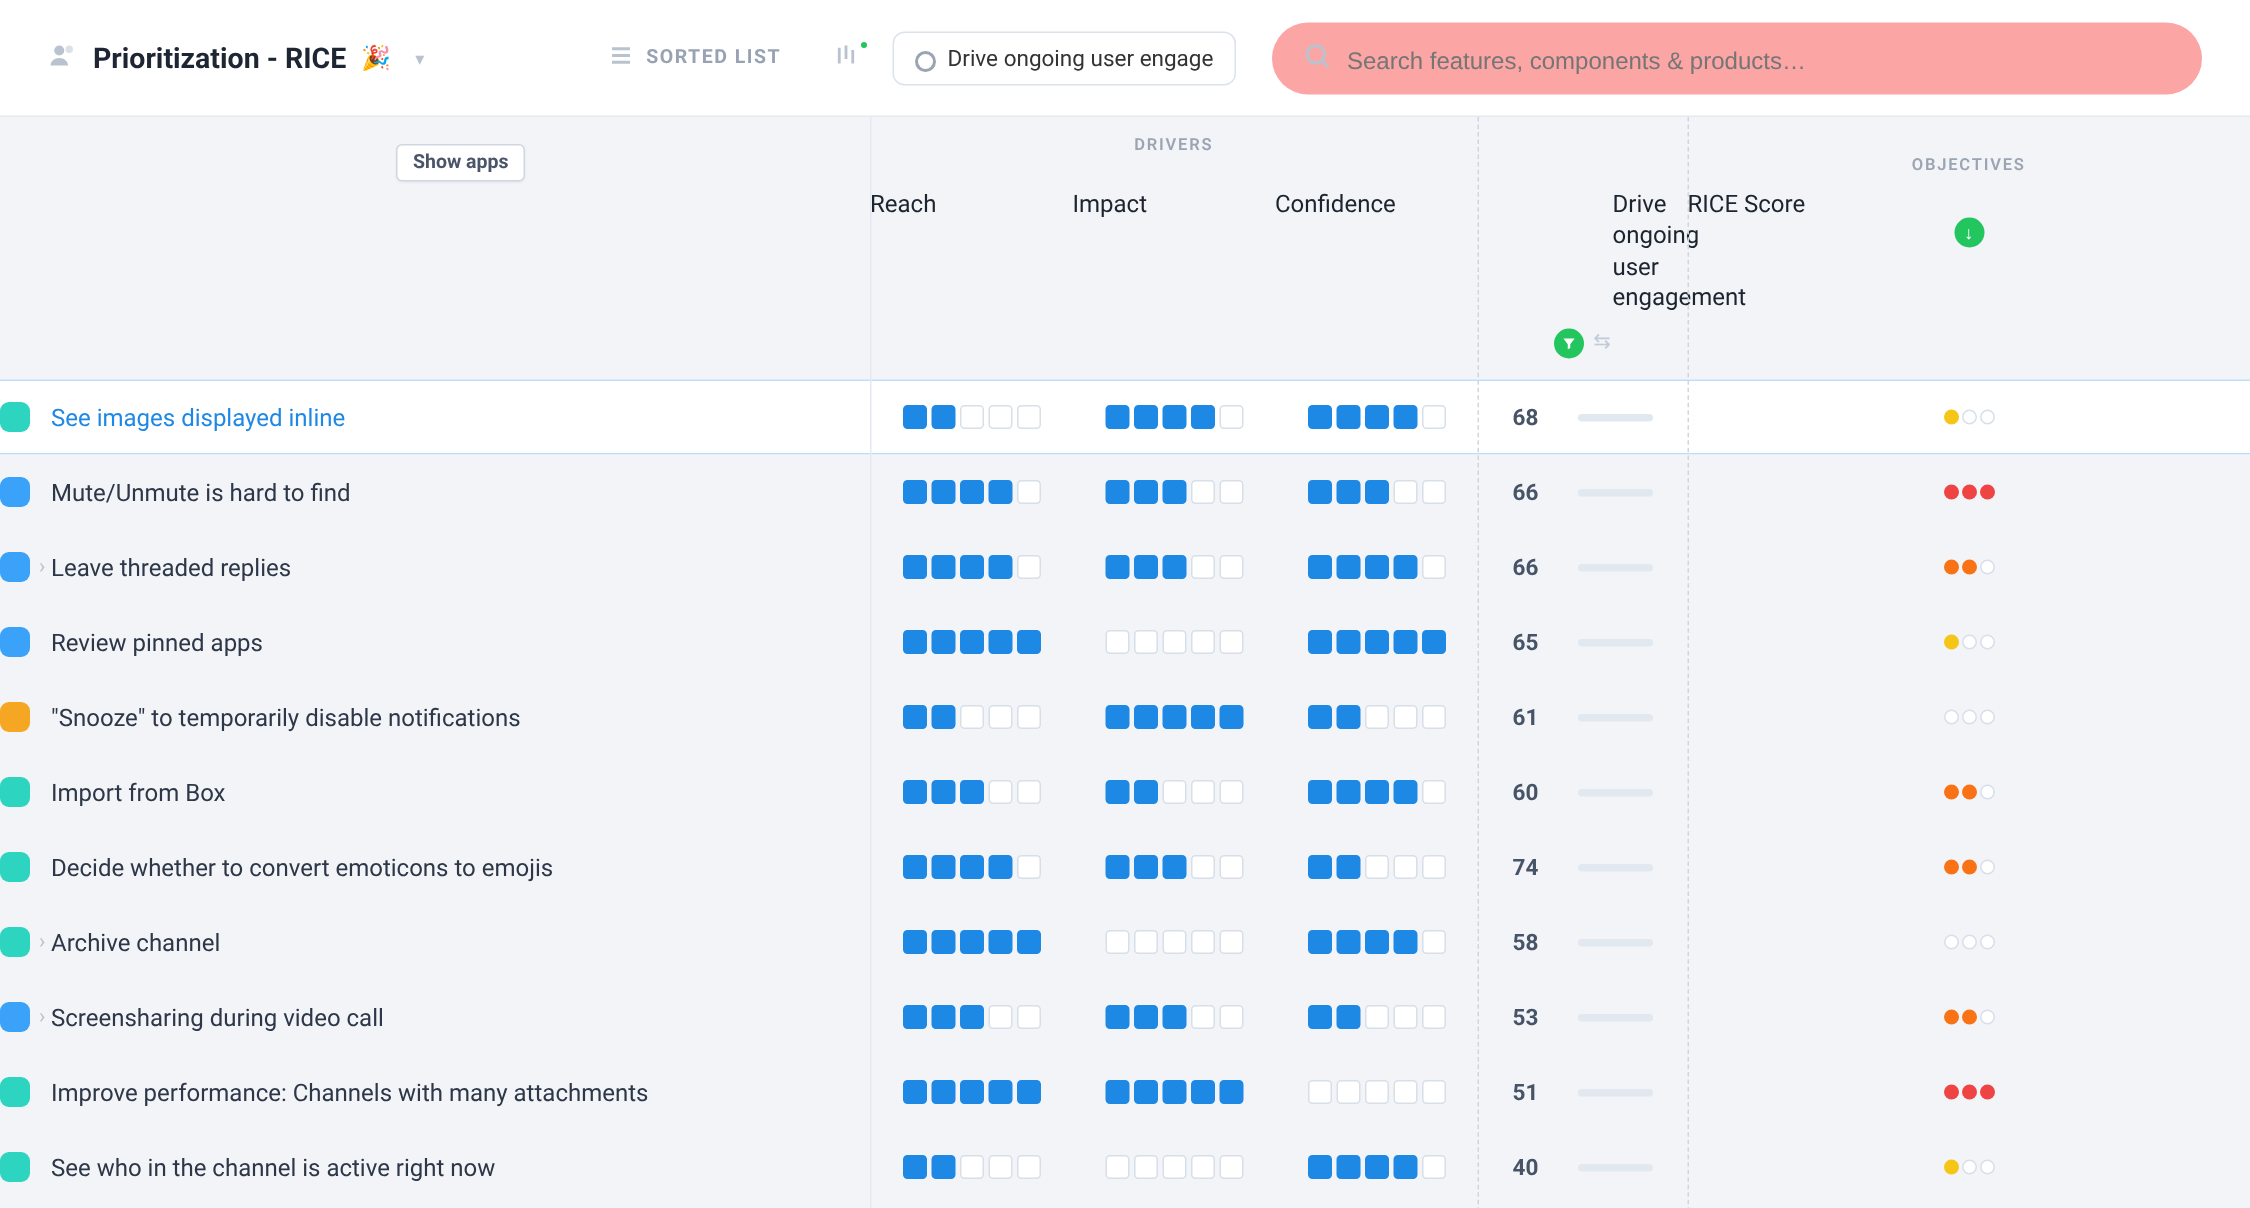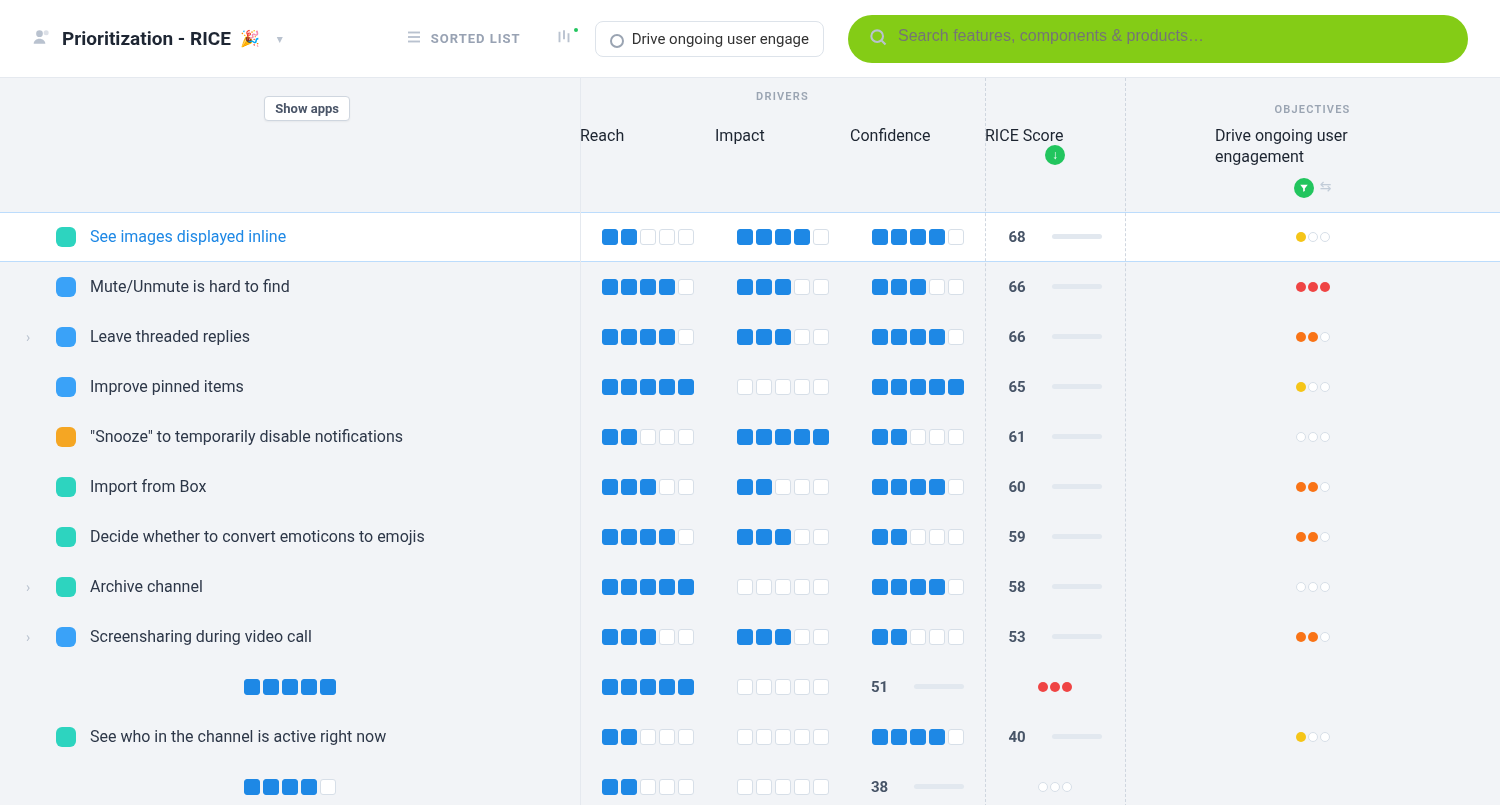--- a/index.html
+++ b/index.html
@@ -8,21 +8,21 @@
   .page-title-wrap { display: flex; align-items: center; gap: 10px; }
   .icon-muted { color: #b9c2cf; }
   .page-title { font-size: 19px; font-weight: 700; color: #1e2633; }
   .caret-down { color: #b9c2cf; font-size: 12px; margin-left: 6px; }
   .spacer { flex: 0 0 90px; }
   .sorted-list { display: flex; align-items: center; gap: 8px; color: #98a2b3; font-weight: 700; letter-spacing: 1px; font-size: 13px; }
   .filter-icon-wrap { position: relative; display: inline-flex; align-items: center; padding: 0 6px; margin-left: 12px; }
   .filter-dot { position: absolute; top: -2px; right: -1px; width: 8px; height: 8px; border-radius: 50%; background: #22c55e; border: 2px solid #fff; }
   .objective-pill { display: flex; align-items: flex-end; gap: 8px; border: 1px solid #dde3ea; border-radius: 8px; padding: 8px 14px; font-size: 15px; color: #333; max-width: 240px; overflow: hidden; white-space: nowrap; }
   .objective-pill .radio { width: 14px; height: 14px; border: 2px solid #9aa4b2; border-radius: 50%; display: inline-block; }
-  .search { flex: 1; display: flex; align-items: flex-start; gap: 10px; background: #84cc16; border-radius: 24px; padding: 12px 20px; color: #9aa4b2; margin-left: auto; max-width: 620px; }
+  .search { flex: 1; display: flex; align-items: flex-end; gap: 10px; background: #fca5a5; border-radius: 24px; padding: 12px 20px; color: #9aa4b2; margin-left: auto; max-width: 620px; }
   .search input { border: none; background: transparent; outline: none; font-size: 16px; width: 100%; color: #555; }
   .thead { display: grid; grid-template-columns: 580px 135px 135px 135px 140px 375px; align-items: end; padding: 12px 0 10px 0; background: #f2f4f7; }
   .thead .group-label { font-size: 11px; letter-spacing: 1.2px; color: #9aa4b2; font-weight: 600; text-align: center; }
   .thead .first { position: relative; }
   .drivers-group { grid-column: 2 / span 3; text-align: center; }
   .objectives-group { grid-column: 6; text-align: center; }
   .thead-row2 { display: grid; grid-template-columns: 580px 135px 135px 135px 140px 375px; background: #f2f4f7; padding-bottom: 14px; align-items: start; }
   .col-icons { display: flex; justify-content: center; gap: 6px; }
   .pill-badge { width: 20px; height: 20px; border-radius: 50%; background: #22c55e; color: #fff; display: inline-flex; align-items: center; justify-content: center; font-size: 12px; }
   .double-arrow { color: #c2ccd8; font-size: 14px; }
@@ -30,21 +30,21 @@
   .show-apps-tag { position: absolute; right: 230px; bottom: -18px; background: #fff; border: 1px solid #cfd6df; border-radius: 4px; padding: 4px 10px; font-size: 13px; color: #4a5568; box-shadow: 0 1px 2px rgba(0,0,0,0.05); z-index: 5; font-weight: bold; }
 
   .vline { position: absolute; top: 0; bottom: 0; width: 1px; background: #e5e9ef; }
   .vline.a { left: 580px; }
   .vline.b { left: 985px; border-left: 1px dashed #cfd6df; background: transparent; }
   .vline.c { left: 1125px; border-left: 1px dashed #cfd6df; background: transparent; }
   .table-wrap { position: relative; }
 
   .row { display: grid; grid-template-columns: 580px 135px 135px 135px 140px 375px; align-items: center; height: 50px; background: #f2f4f7; }
   .row.selected { background: #fff; border-top: 1px solid #bcdcfc; border-bottom: 1px solid #bcdcfc; }
-  .name-cell { display: flex; align-items: center; gap: 14px; padding-left: 56px; font-size: 16px; color: #2d3748; position: relative; }
+  .name-cell { display: flex; align-items: center; gap: 14px; font-size: 16px; color: #2d3748; position: relative; }
   .expander { position: absolute; left: 26px; color: #b9c2cf; font-size: 14px; }
   .swatch { width: 20px; height: 20px; border-radius: 6px; background: #2dd4bf; flex-shrink: 0; }
   .name-text.selected { color: #1e88e5; }
 
   .blocks { display: flex; gap: 3px; justify-content: center; }
   .blk { width: 16px; height: 16px; border-radius: 3px; border: 1px solid #d7dfe8; background: #fff; }
   .blk.fill { background: #1e88e5; border-color: #1e88e5; }
 
   .score-cell { display: flex; align-items: center; justify-content: center; gap: 26px; font-weight: 700; color: #475467; font-size: 15px; }
   .bar { width: 50px; height: 5px; background: #e2e8ef; border-radius: 4px; overflow: hidden; }
@@ -128,36 +128,36 @@
     <div></div>
     <div class="group-label objectives-group">OBJECTIVES</div>
   </div>
 
   <div class="thead-row2">
     <div></div>
     <div class="col-label">Reach</div>
     <div class="col-label">Impact</div>
     <div class="col-label">Confidence</div>
     <div>
-      <div class="col-label">RICE Score</div>
-      <div class="col-icons">
-        <span class="pill-badge">↓</span>
-      </div>
-    </div>
-    <div>
       <div class="col-label" style="padding:0 90px 10px 90px; line-height:1.3;">Drive ongoing user engagement</div>
       <div class="col-icons">
         <span class="pill-badge">
           <svg width="10" height="10" viewBox="0 0 24 24" fill="currentColor">
               <path d="M3 4h18l-7 9v6l-4 2v-8z"></path>
             </svg>
         </span>
         <span class="double-arrow">⇆</span>
       </div>
     </div>
+    <div>
+      <div class="col-label">RICE Score</div>
+      <div class="col-icons">
+        <span class="pill-badge">↓</span>
+      </div>
+    </div>
   </div>
 
   <div id="rows-container">
       <div class="row selected">
         <div class="name-cell">
           <span class="swatch c-teal"></span>
           <span class="name-text selected">See images displayed inline</span>
         </div>
         <div>
           <div class="blocks">
@@ -283,21 +283,21 @@
           <div class="obj-cell">
             <span class="dot fill c-orange"></span>
             <span class="dot fill c-orange"></span>
             <span class="dot"></span>
           </div>
         </div>
       </div>
       <div class="row">
         <div class="name-cell">
           <span class="swatch c-blue"></span>
-          <span class="name-text">Improve pinned items</span>
+          <span class="name-text">Review pinned apps</span>
         </div>
         <div>
           <div class="blocks">
             <span class="blk fill"></span>
             <span class="blk fill"></span>
             <span class="blk fill"></span>
             <span class="blk fill"></span>
             <span class="blk fill"></span>
           </div>
         </div>
@@ -445,21 +445,21 @@
         <div>
           <div class="blocks">
             <span class="blk fill"></span>
             <span class="blk fill"></span>
             <span class="blk"></span>
             <span class="blk"></span>
             <span class="blk"></span>
           </div>
         </div>
         <div class="score-cell">
-          <span>59</span>
+          <span>74</span>
           <span class="bar"><span class="fillbar" style="width:43px"></span></span>
         </div>
         <div>
           <div class="obj-cell">
             <span class="dot fill c-orange"></span>
             <span class="dot fill c-orange"></span>
             <span class="dot"></span>
           </div>
         </div>
       </div>
@@ -547,20 +547,24 @@
         </div>
         <div>
           <div class="obj-cell">
             <span class="dot fill c-orange"></span>
             <span class="dot fill c-orange"></span>
             <span class="dot"></span>
           </div>
         </div>
       </div>
       <div class="row">
+        <div class="name-cell">
+          <span class="swatch c-teal"></span>
+          <span class="name-text">Improve performance: Channels with many attachments</span>
+        </div>
         <div>
           <div class="blocks">
             <span class="blk fill"></span>
             <span class="blk fill"></span>
             <span class="blk fill"></span>
             <span class="blk fill"></span>
             <span class="blk fill"></span>
           </div>
         </div>
         <div>

